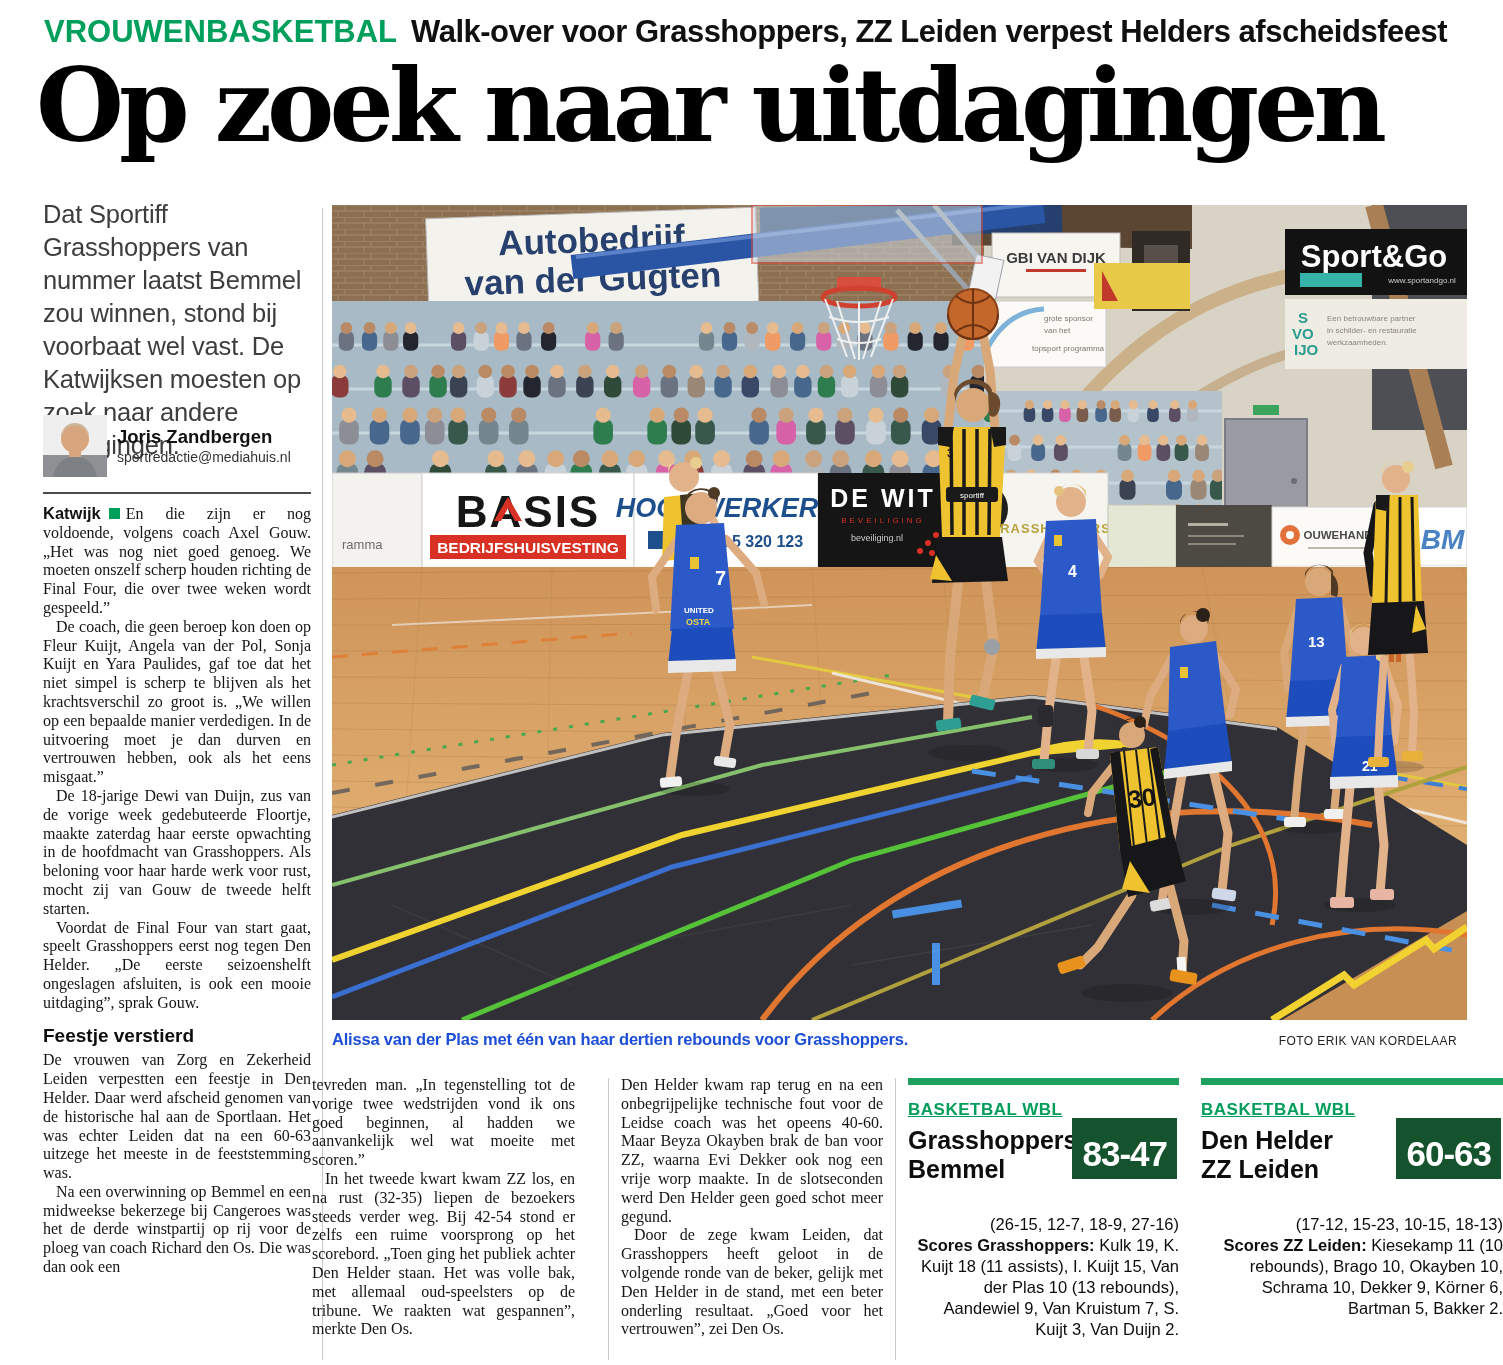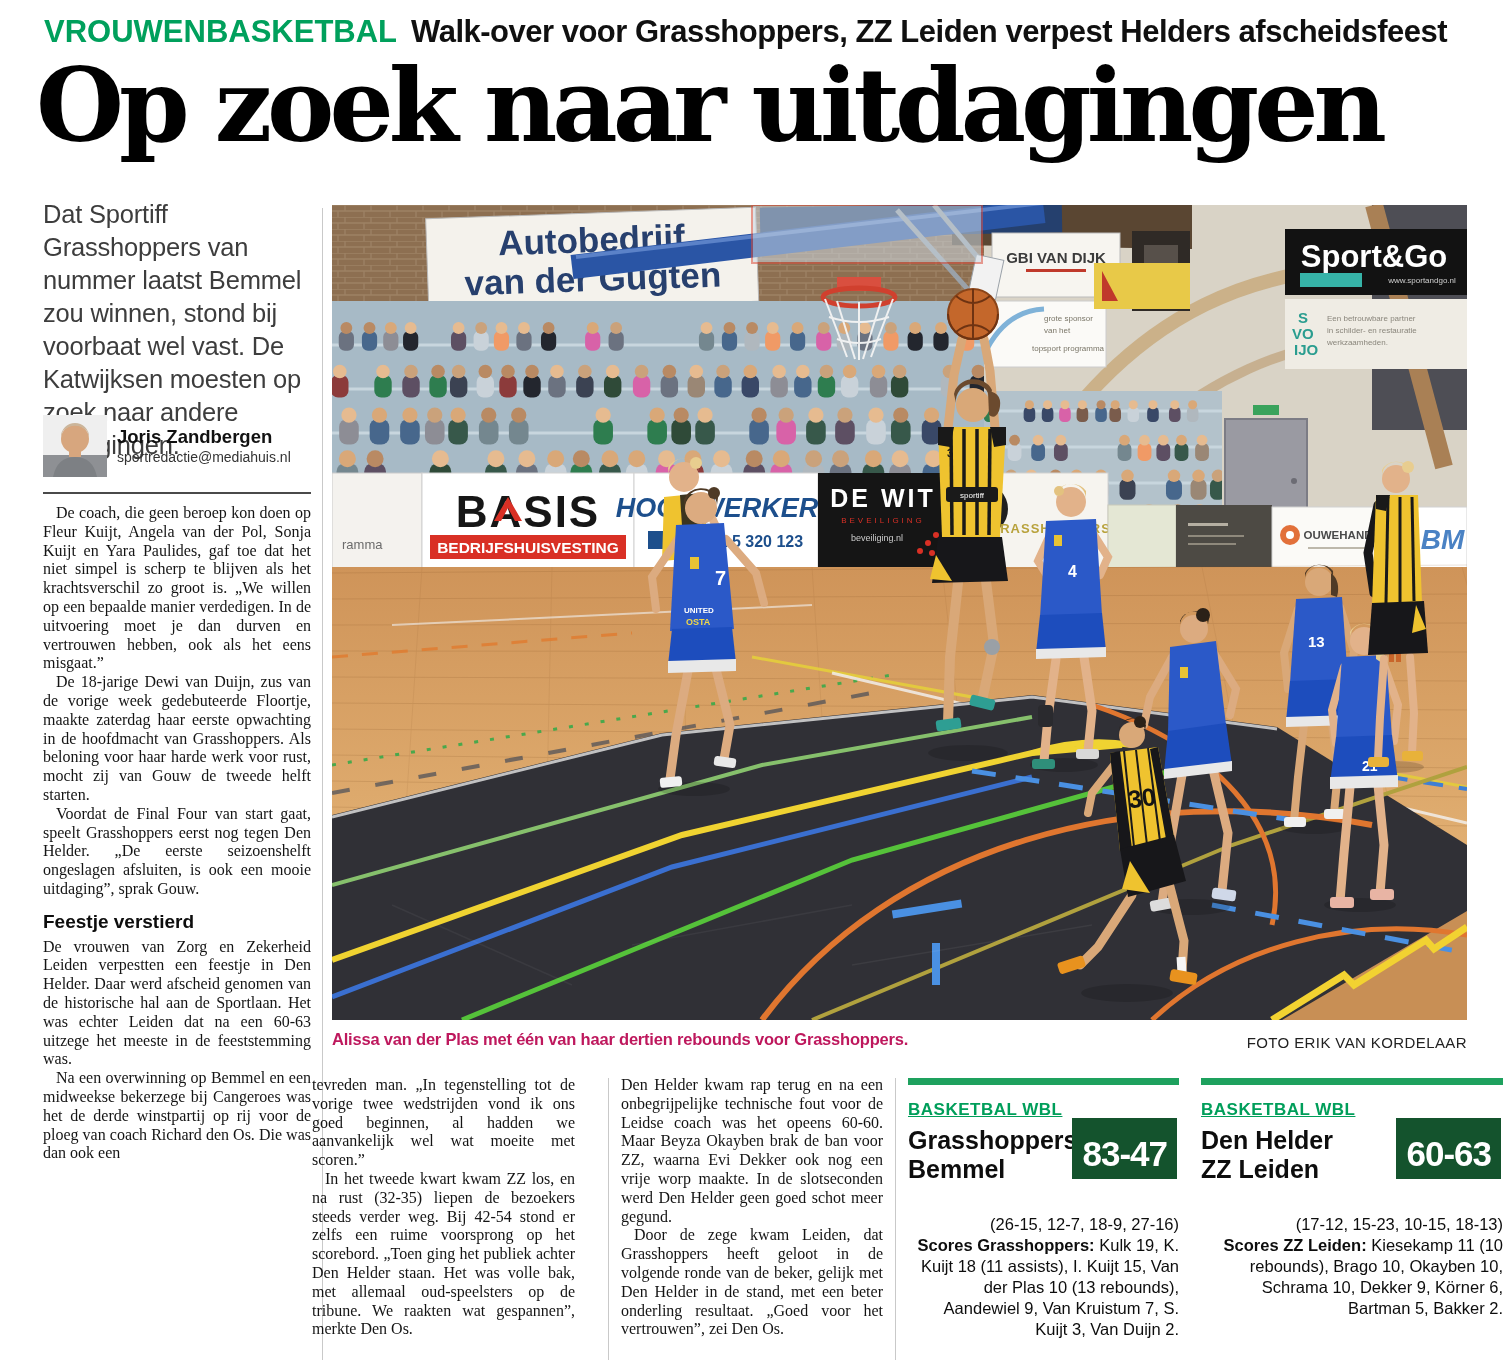--- a/index.html
+++ b/index.html
@@ -27,22 +27,22 @@
   .dl{font-family:"Liberation Sans",sans-serif;font-weight:bold;font-size:16.5px;}
   .gsq{display:inline-block;width:11px;height:11px;background:#00a05c;margin:0 6px 0 8px;}
   .subhead{font-family:"Liberation Sans",sans-serif;font-weight:bold;font-size:19px;
            text-align:left;margin:14px 0 6px 0 !important;text-indent:0 !important;color:#0d0d0d;}
   
   .vline{width:1px;background:#c9c9c9;}
   
   #photo{left:332px;top:205px;width:1135px;height:815px;background:#d8cfc2;}
   
   #caption-row{left:332px;top:1030px;width:1135px;height:30px;}
-  #caption{position:absolute;left:0;top:0;font-size:16.5px;font-weight:bold;color:#be185d;letter-spacing:-0.2px;}
-  #credit{position:absolute;right:0;top:4px;font-size:15px;color:#222;letter-spacing:0.4px;}
+  #caption{position:absolute;left:0;top:0;font-size:16.5px;font-weight:bold;color:#1d4ed8;letter-spacing:-0.2px;}
+  #credit{position:absolute;right:10px;top:4px;font-size:12px;color:#222;letter-spacing:0.4px;}
   
   #bcol1{left:312px;top:1076px;width:263px;height:286px;}
   #bcol2{left:621px;top:1076px;width:262px;height:286px;}
   
   .sb{font-family:"Liberation Sans",sans-serif;}
   #sb1{left:908px;top:1078px;width:271px;height:284px;}
   #sb2{left:1201px;top:1078px;width:302px;height:284px;}
   .sb-bar{height:7px;background:#1ea15e;}
   .sb-label{margin-top:15px;color:#009e5a;font-weight:bold;font-size:17px;letter-spacing:0.5px;text-decoration:underline;}
   .sb-team{margin-top:6px;font-weight:bold;font-size:25px;line-height:29px;color:#0d0d0d;}
@@ -74,20 +74,21 @@
       <rect x="26" y="34" width="12" height="8" fill="#d7a67e"></rect>
     </svg>
     <div>
       <div id="author-name">Joris Zandbergen</div>
       <div id="author-email">sportredactie@mediahuis.nl</div>
     </div>
   </div>
   <div class="abs" id="author-rule"></div>
 
   <div class="abs body-col" id="left-body">
+    <p class="noindent"><span class="dl">Katwijk</span><span class="gsq"></span><span>En die zijn er nog voldoende, volgens coach Axel Gouw. „Het was nog niet goed genoeg. We moeten onszelf scherp houden richting de Final Four, die over twee weken wordt gespeeld.”</span></p>
     <p>De coach, die geen beroep kon doen op Fleur Kuijt, Angela van der Pol, Sonja Kuijt en Yara Paulides, gaf toe dat het niet simpel is scherp te blijven als het krachtsverschil zo groot is. „We willen op een bepaalde manier verdedigen. In de uitvoering moet je dan durven en vertrouwen hebben, ook als het eens misgaat.”</p>
     <p>De 18-jarige Dewi van Duijn, zus van de vorige week gedebuteerde Floortje, maakte zaterdag haar eerste opwachting in de hoofdmacht van Grasshoppers. Als beloning voor haar harde werk voor rust, mocht zij van Gouw de tweede helft starten.</p>
     <p>Voordat de Final Four van start gaat, speelt Grasshoppers eerst nog tegen Den Helder. „De eerste seizoenshelft ongeslagen afsluiten, is ook een mooie uitdaging”, sprak Gouw.</p>
     <p class="subhead">Feestje verstierd</p>
     <p class="noindent">De vrouwen van Zorg en Zekerheid Leiden verpestten een feestje in Den Helder. Daar werd afscheid genomen van de historische hal aan de Sportlaan. Het was echter Leiden dat na een 60-63 uitzege het meeste in de feeststemming was.</p>
     <p>Na een overwinning op Bemmel en een midweekse bekerzege bij Cangeroes was het de derde winstpartij op rij voor de ploeg van coach Richard den Os. Die was dan ook een</p>
   </div>
 
   <div class="abs vline" style="left:322px;top:208px;height:1152px;"></div>
   <div class="abs vline" style="left:608px;top:1078px;height:282px;"></div>
@@ -813,21 +814,21 @@
   <div class="abs" id="caption-row">
     <div id="caption">Alissa van der Plas met één van haar dertien rebounds voor Grasshoppers.</div>
     <div id="credit">FOTO ERIK VAN KORDELAAR</div>
   </div>
 
   <div class="abs body-col" id="bcol1">
     <p class="noindent">tevreden man. „In tegenstelling tot de vorige twee wedstrijden vond ik ons goed beginnen, al hadden we aanvankelijk wel wat moeite met scoren.”</p>
     <p>In het tweede kwart kwam ZZ los, en na rust (32-35) liepen de bezoekers steeds verder weg. Bij 42-54 stond er zelfs een ruime voorsprong op het scorebord. „Toen ging het publiek achter Den Helder staan. Het was volle bak, met allemaal oud-speelsters op de tribune. We raakten wat gespannen”, merkte Den Os.</p>
   </div>
   <div class="abs body-col" id="bcol2">
-    <p class="noindent">Den Helder kwam rap terug en na een onbegrijpelijke technische fout voor de Leidse coach was het opeens 60-60. Maar Beyza Okayben brak de ban voor ZZ, waarna Evi Dekker ook nog een vrije worp maakte. In de slotseconden werd Den Helder geen goed schot meer gegund.</p>
+    <p class="noindent">Den Helder kwam rap terug en na een onbegrijpelijke technische fout voor de Leidse coach was het opeens 40-60. Maar Beyza Okayben brak de ban voor ZZ, waarna Evi Dekker ook nog een vrije worp maakte. In de slotseconden werd Den Helder geen goed schot meer gegund.</p>
     <p>Door de zege kwam Leiden, dat Grasshoppers heeft geloot in de volgende ronde van de beker, gelijk met Den Helder in de stand, met een beter onderling resultaat. „Goed voor het vertrouwen”, zei Den Os.</p>
   </div>
 
   <div class="abs sb" id="sb1">
     <div class="sb-bar"></div>
     <div class="sb-label">BASKETBAL WBL</div>
     <div class="sb-team">
       <div>Grasshoppers</div>
       <div>Bemmel</div>
     </div>

